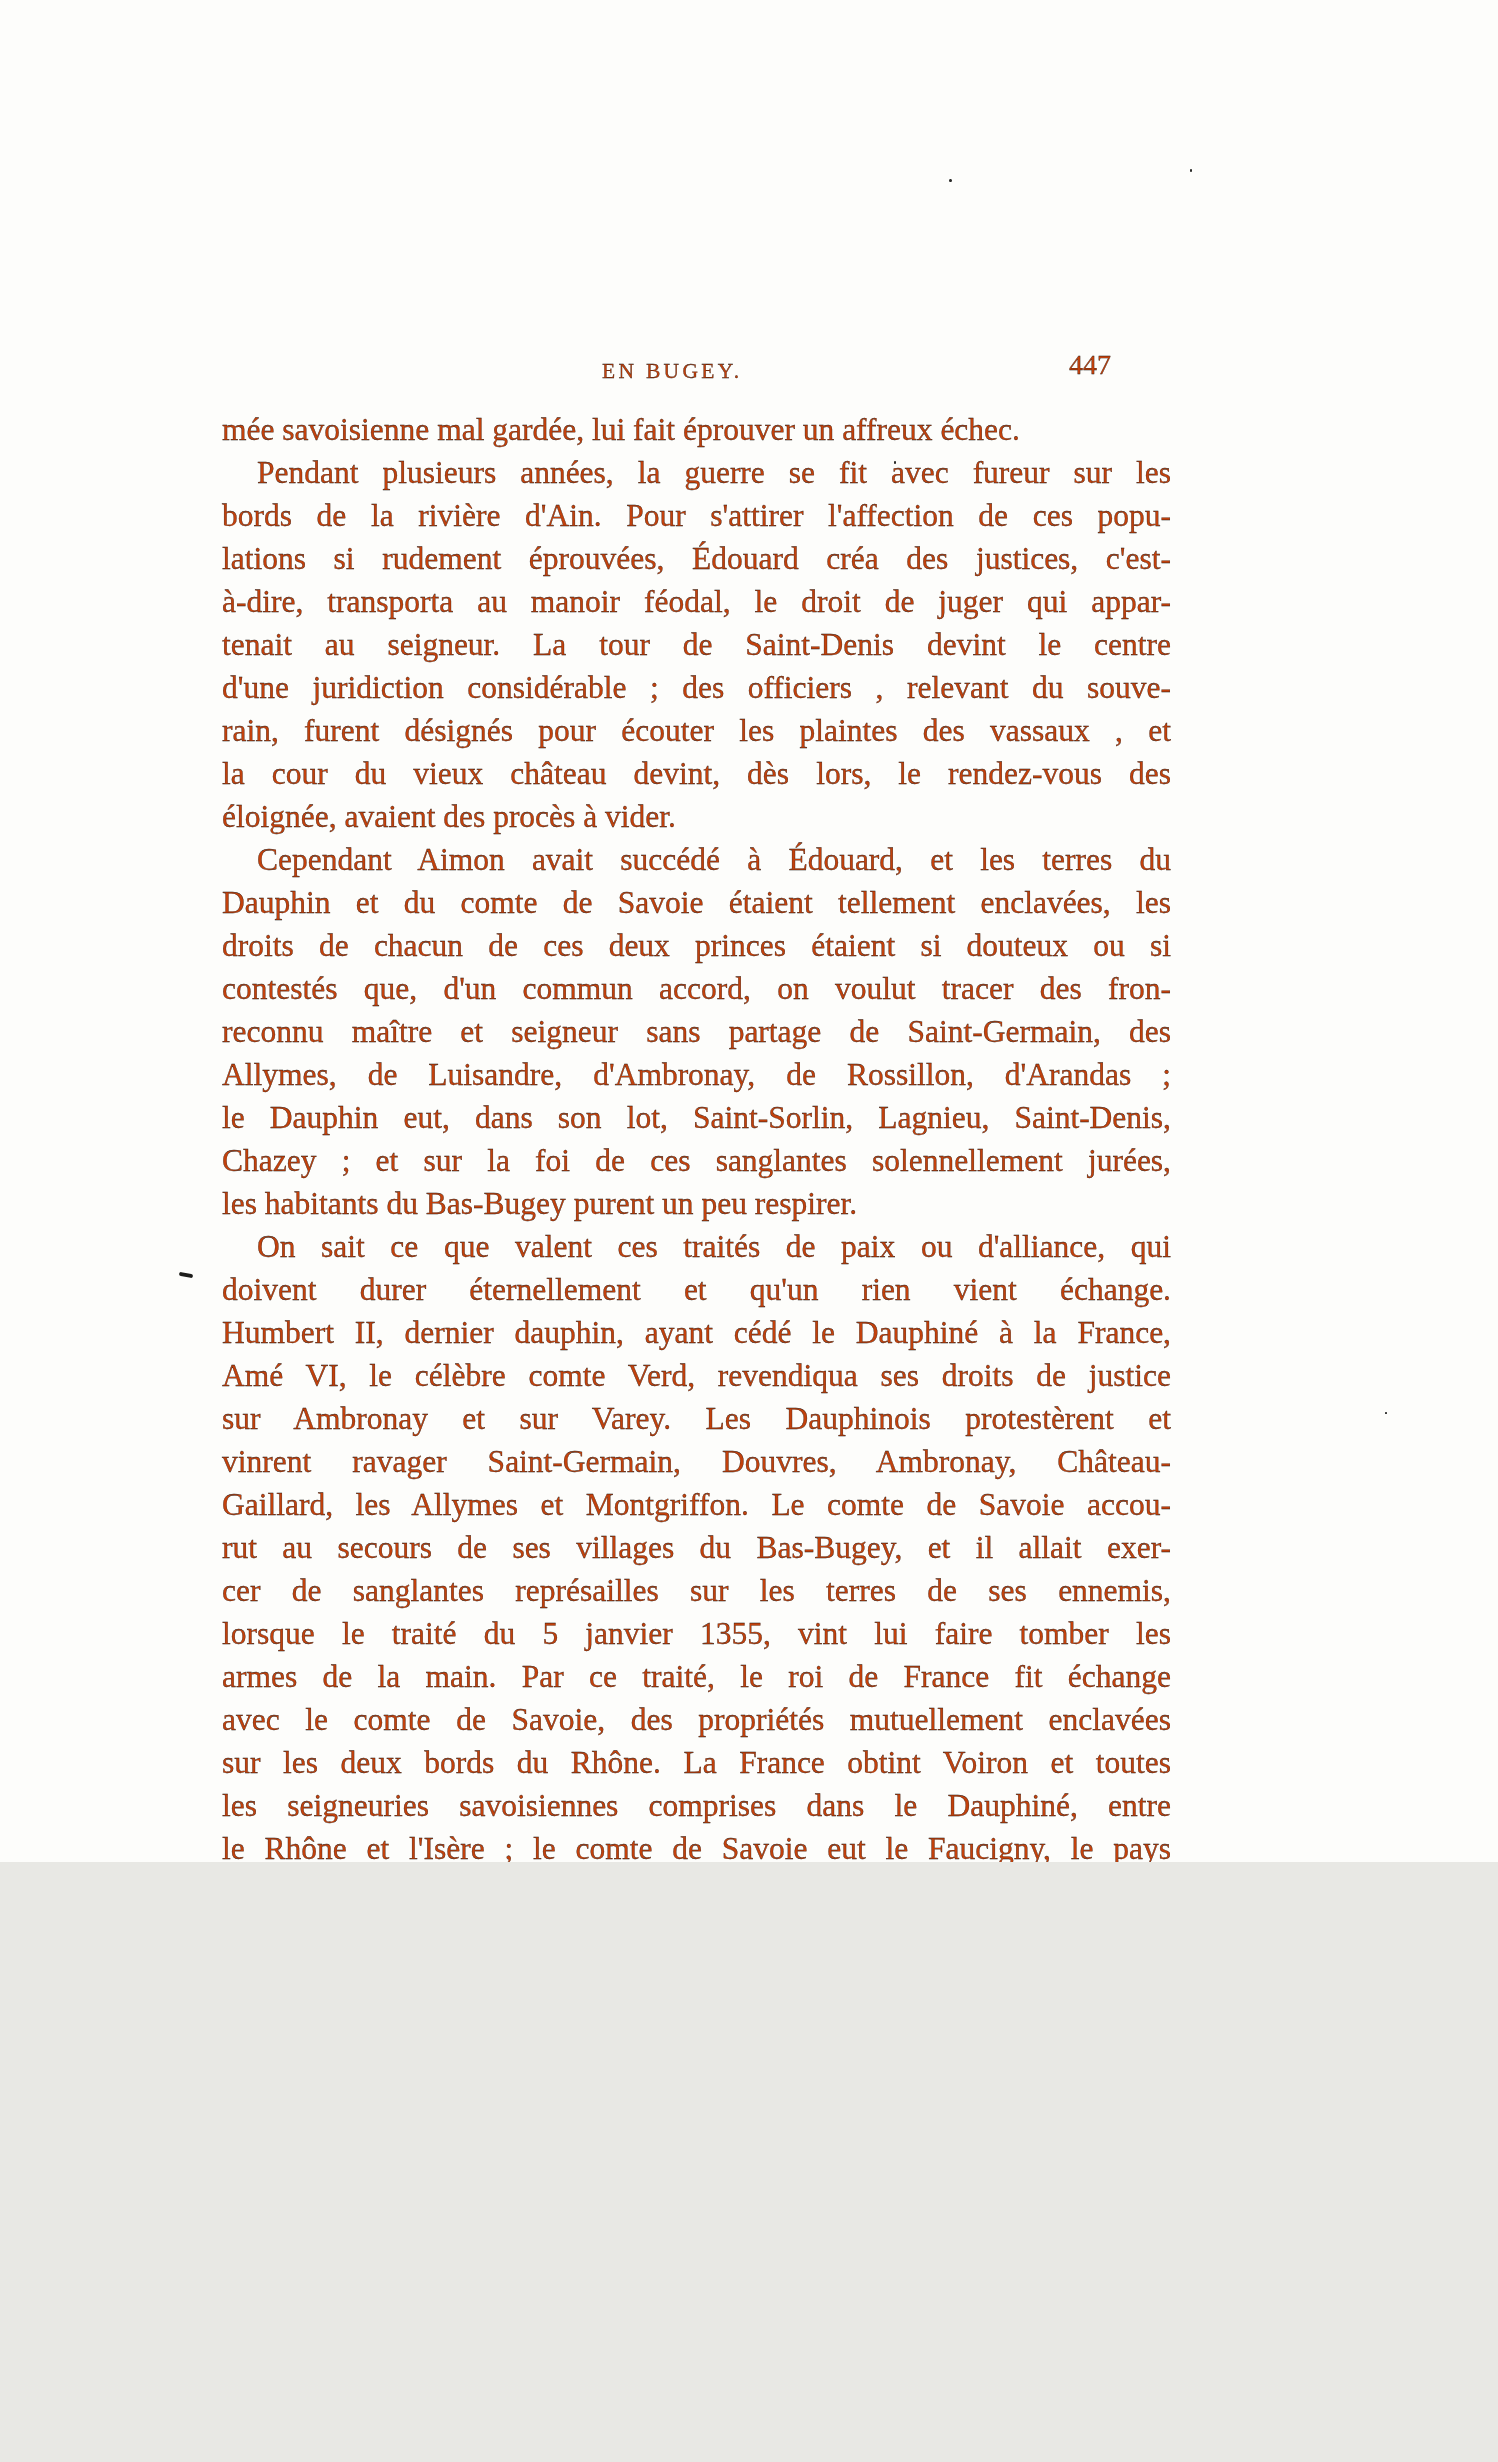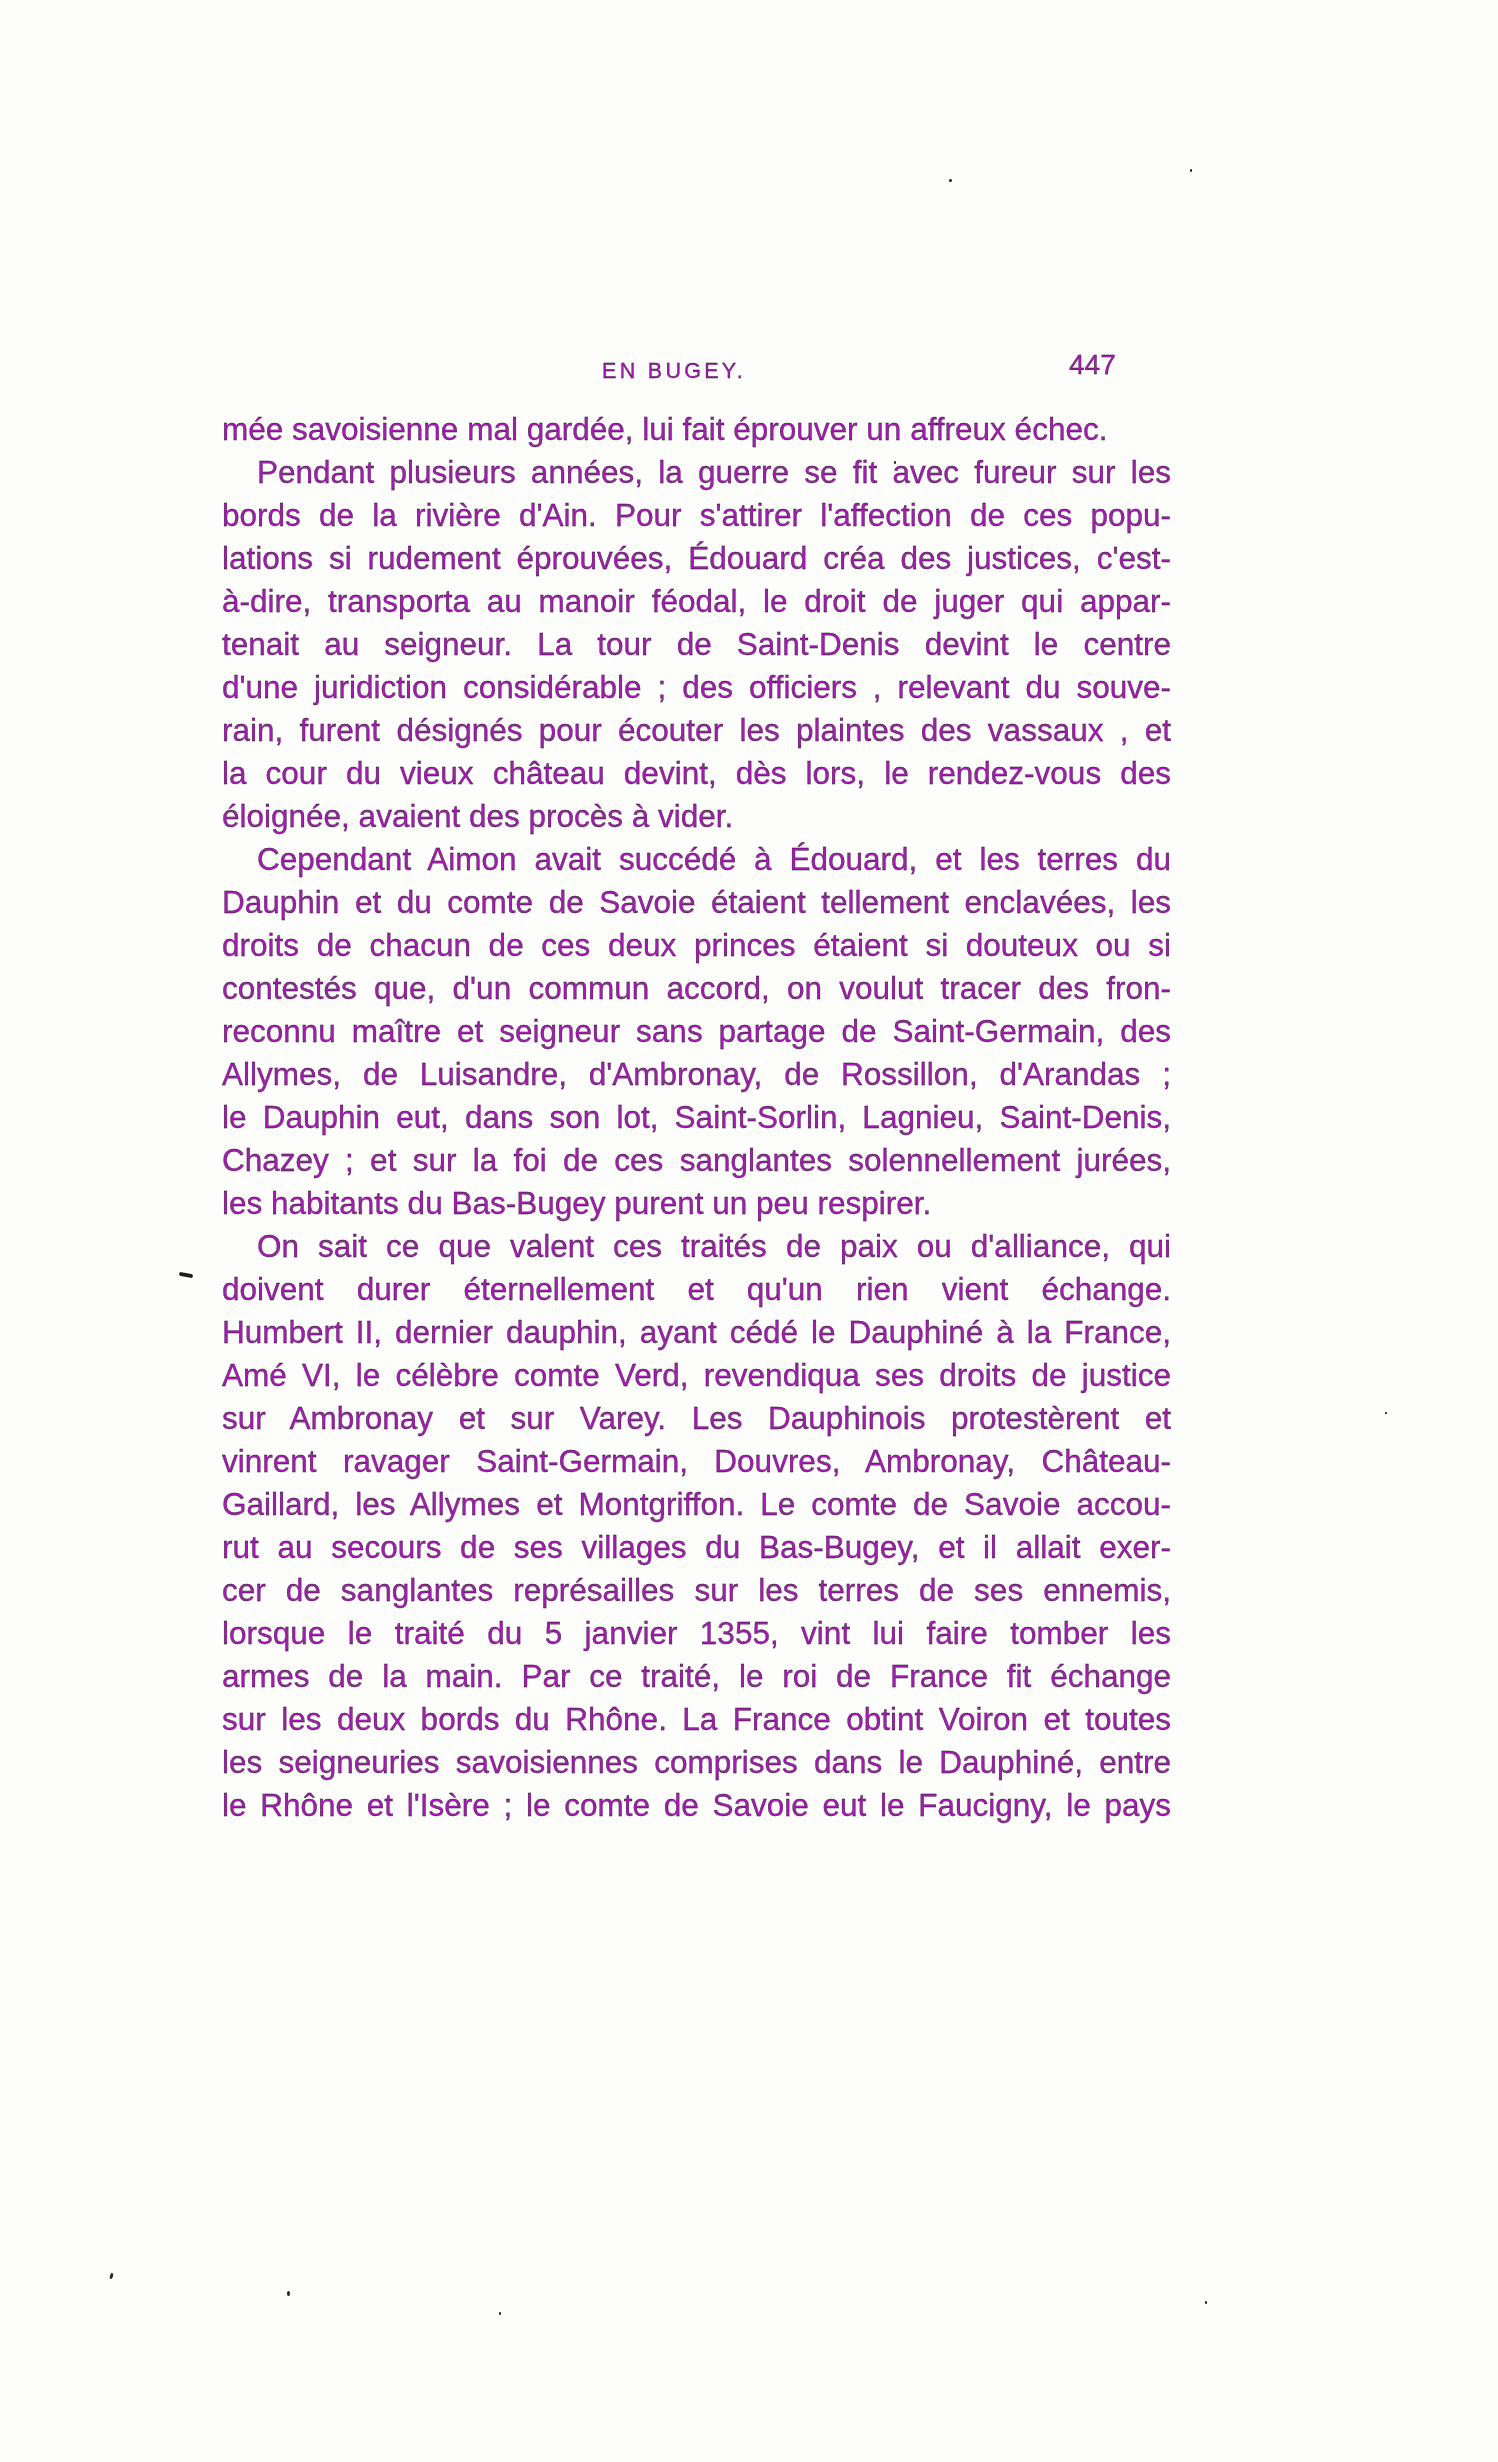--- a/index.html
+++ b/index.html
@@ -1,22 +1,22 @@
 <!DOCTYPE html>
 <html style="font-size:13.3px"><head>
 <meta charset="utf-8">
 <style>
   html,body{margin:0;padding:0;background:#e8e8e4;}
   .page{
     position:relative;
-    width:1498px;height:2462px;
+    width:1498px;height:1862px;
     background:#fdfdfb;
     overflow:hidden;
-    font-family:Liberation Sans, sans-serif;
-    color:#a21caf;
+    font-family:Liberation Serif, serif;
+    color:#c2410c;
   }
   
   .running-title{
     position:absolute;left:602px;top:359px;
     font-size:21.5px;letter-spacing:3.3px;
     -webkit-text-stroke:0.3px #151413;
     white-space:nowrap;
   }
   .page-number{
     position:absolute;left:1069px;top:349px;
@@ -90,20 +90,21 @@
       <div class="line">doivent durer éternellement et qu'un rien vient échange.</div>
       <div class="line">Humbert II, dernier dauphin, ayant cédé le Dauphiné à la France,</div>
       <div class="line">Amé VI, le célèbre comte Verd, revendiqua ses droits de justice</div>
       <div class="line">sur Ambronay et sur Varey. Les Dauphinois protestèrent et</div>
       <div class="line">vinrent ravager Saint-Germain, Douvres, Ambronay, Château-</div>
       <div class="line">Gaillard, les Allymes et Montgriffon. Le comte de Savoie accou-</div>
       <div class="line">rut au secours de ses villages du Bas-Bugey, et il allait exer-</div>
       <div class="line">cer de sanglantes représailles sur les terres de ses ennemis,</div>
       <div class="line">lorsque le traité du 5 janvier 1355, vint lui faire tomber les</div>
       <div class="line">armes de la main. Par ce traité, le roi de France fit échange</div>
+      <div class="line">avec le comte de Savoie, des propriétés mutuellement enclavées</div>
       <div class="line">sur les deux bords du Rhône. La France obtint Voiron et toutes</div>
       <div class="line">les seigneuries savoisiennes comprises dans le Dauphiné, entre</div>
       <div class="line">le Rhône et l'Isère ; le comte de Savoie eut le Faucigny, le pays</div>
     </div>
 
   </div>
 
   <div class="dash-artifact"></div>
   <div class="speck" style="left:949px;top:179px;width:2.5px;height:3.3px;"></div>
   <div class="speck" style="left:1190px;top:169px;width:1.7px;height:2.5px;"></div>

